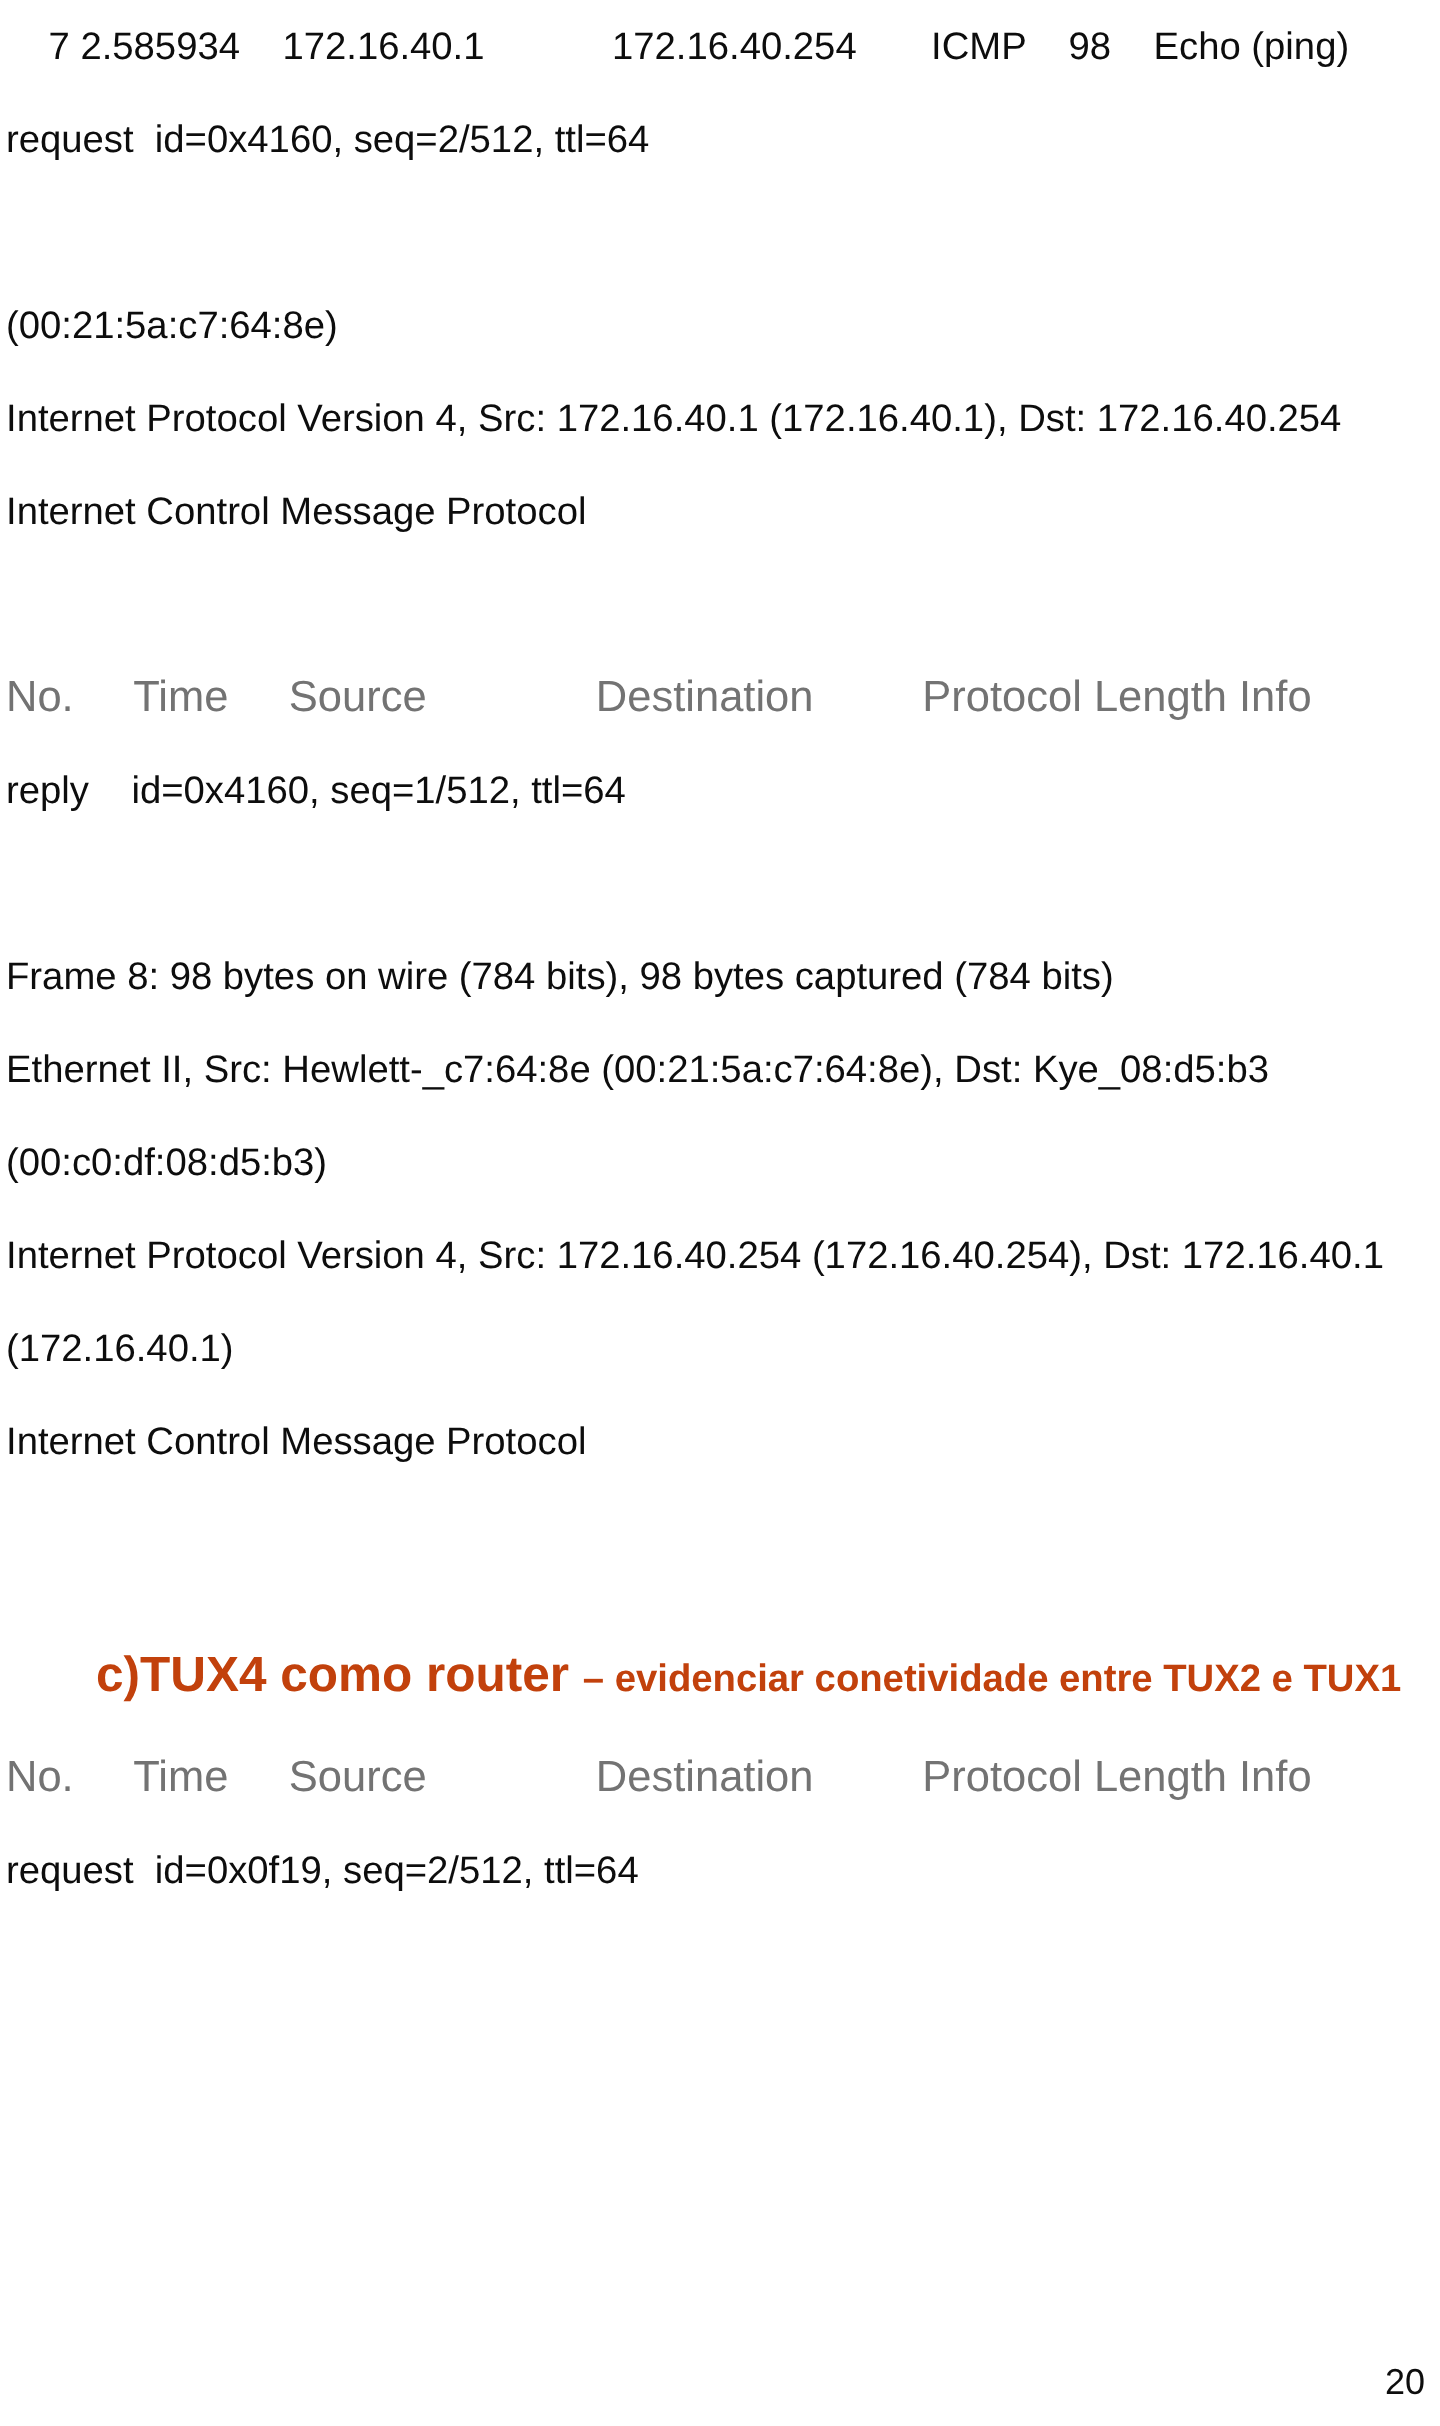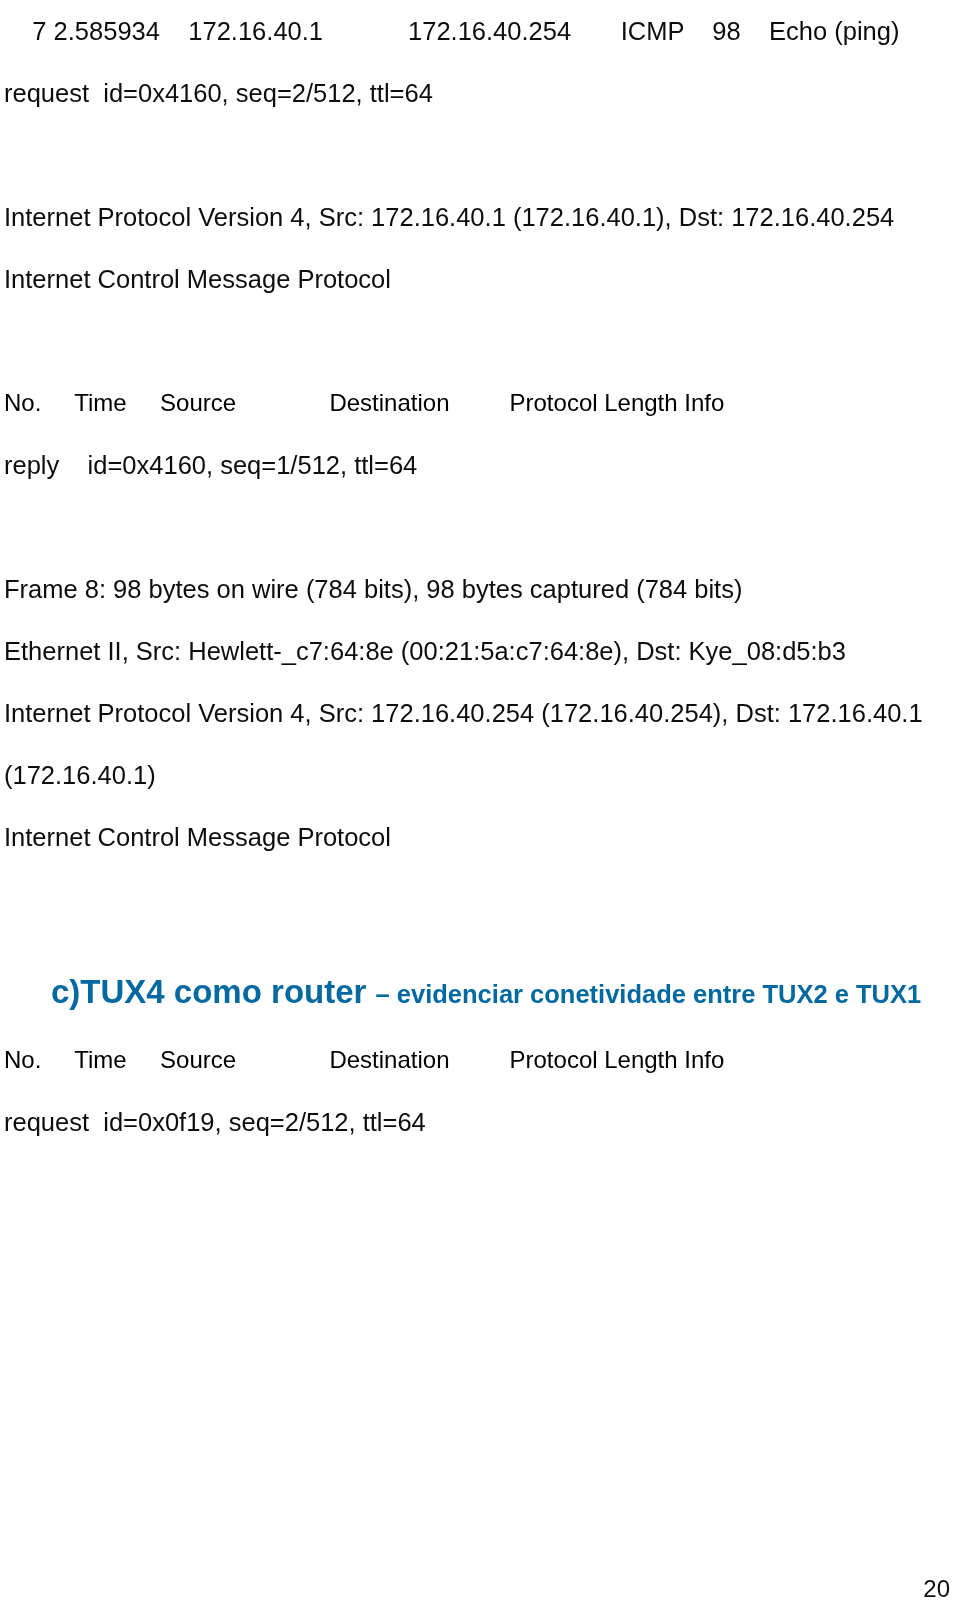--- a/index.html
+++ b/index.html
@@ -33,30 +33,30 @@
   .blank-half {
     height: 31px;
   }
   .packet-row {
     font-size: 25.5px;
     line-height: 62px;
     white-space: pre;
     color: #0d0d0d;
   }
   .colhdr {
-    font-size: 24px;
+    font-size: 29px;
     line-height: 62px;
     white-space: pre;
-    color: #000000;
+    color: #737373;
   }
   .heading {
-    margin-left: 47px;
+    margin-left: 60px;
     line-height: 62px;
     white-space: pre;
-    color: #0369a1;
+    color: #c2410c;
   }
   .heading .h-main {
     font-size: 33px;
     font-weight: bold;
   }
   .heading .h-sub {
     font-size: 25.5px;
     font-weight: bold;
   }
   .page-number {
@@ -71,36 +71,38 @@
 <body>
 
 <div class="page">
 
   <div class="packet-row">    7 2.585934    172.16.40.1            172.16.40.254       ICMP    98    Echo (ping)</div>
   <div class="packet-row">request  id=0x4160, seq=2/512, ttl=64</div>
 
   <div class="blank"></div>
 
 
+  <div class="line">(00:21:5a:c7:64:8e)</div>
 
   <div class="line">Internet Protocol Version 4, Src: 172.16.40.1 (172.16.40.1), Dst: 172.16.40.254</div>
 
   <div class="line">Internet Control Message Protocol</div>
 
   <div class="blank"></div>
 
   <div class="colhdr">No.     Time     Source              Destination         Protocol Length Info</div>
 
   <div class="packet-row">reply    id=0x4160, seq=1/512, ttl=64</div>
 
   <div class="blank"></div>
 
   <div class="line">Frame 8: 98 bytes on wire (784 bits), 98 bytes captured (784 bits)</div>
 
   <div class="line">Ethernet II, Src: Hewlett-_c7:64:8e (00:21:5a:c7:64:8e), Dst: Kye_08:d5:b3</div>
+  <div class="line">(00:c0:df:08:d5:b3)</div>
 
   <div class="line">Internet Protocol Version 4, Src: 172.16.40.254 (172.16.40.254), Dst: 172.16.40.1</div>
   <div class="line">(172.16.40.1)</div>
 
   <div class="line">Internet Control Message Protocol</div>
 
   <div class="blank"></div>
   <div class="blank-half"></div>
 
   <div class="heading"><span class="h-main">c)TUX4 como router </span><span class="h-sub">– evidenciar conetividade entre TUX2 e TUX1</span></div>

